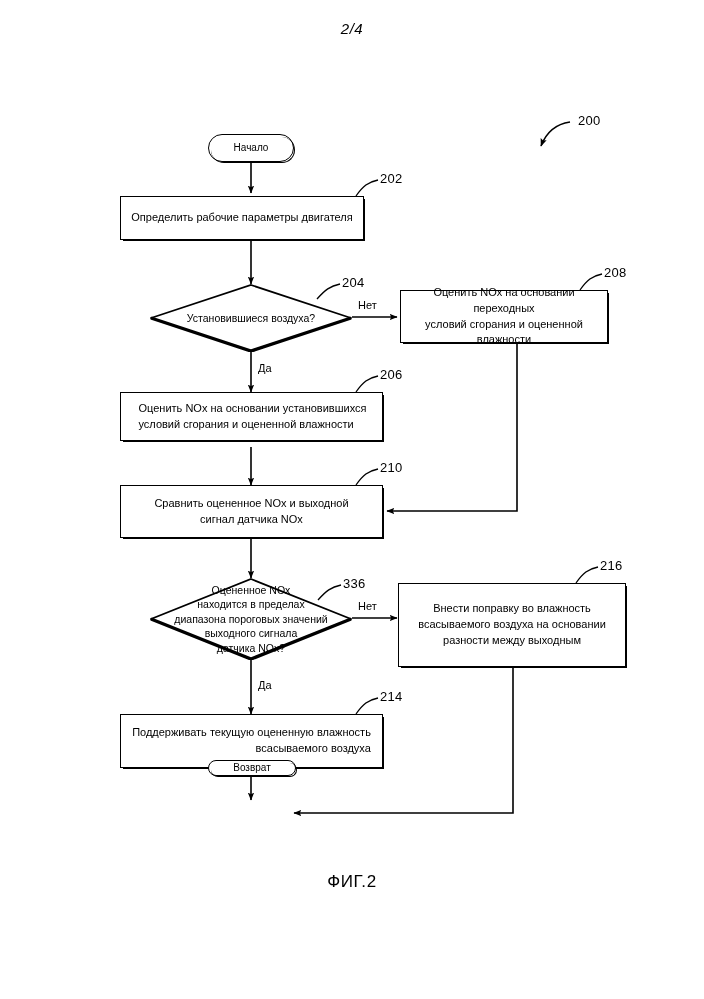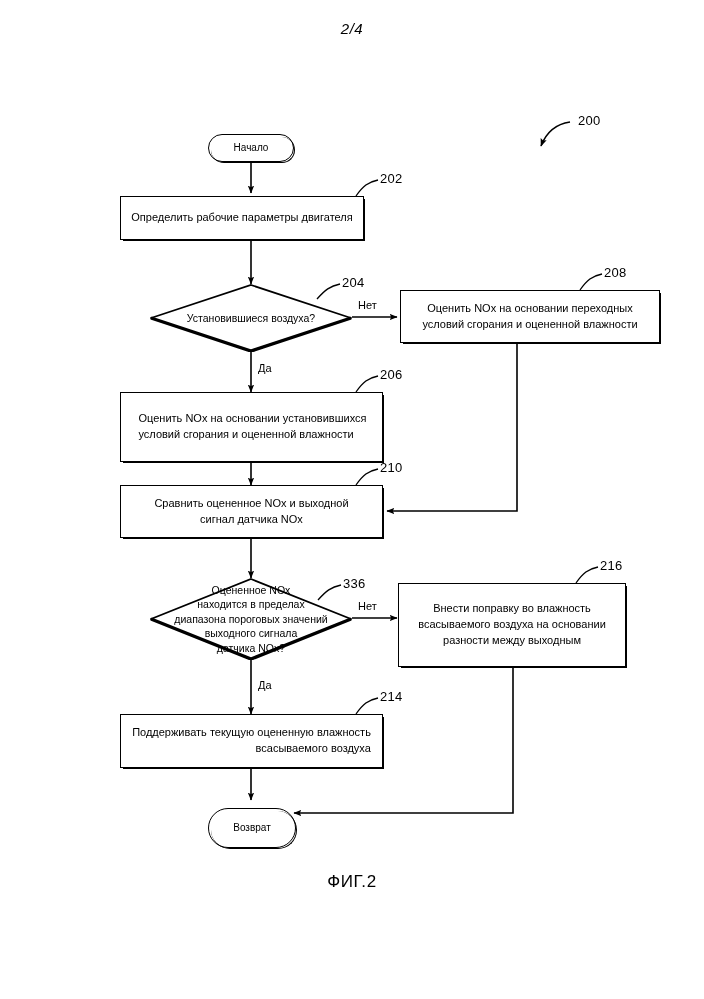--- a/index.html
+++ b/index.html
@@ -190,26 +190,26 @@
   </div>
 
   <div class="decision" style="left:150px; top:284px; width:202px; height:68px;">
     <svg class="dia" viewBox="0 0 202 68" preserveAspectRatio="none">
       <polygon points="101,1 201,34 101,67 1,34" fill="#fff" stroke="#000" stroke-width="1.8" vector-effect="non-scaling-stroke"></polygon>
       <polyline points="201,34 101,67 1,34" fill="none" stroke="#000" stroke-width="3.4" vector-effect="non-scaling-stroke"></polyline>
     </svg>
     <span class="txt">Установившиеся воздуха?</span>
   </div>
 
-  <div class="node process" style="left:400px; top:290px; width:260px; height:53px;">
+  <div class="node process" style="left:400px; top:290px; width:208px; height:53px;">
     <span class="txt">Оценить NOx на основании переходных
 условий сгорания и оцененной влажности</span>
   </div>
 
-  <div class="node process align-left" style="left:120px; top:392px; width:263px; height:70px;">
+  <div class="node process align-left" style="left:120px; top:392px; width:263px; height:49px;">
     <span class="txt">Оценить NOx на основании установившихся
 условий сгорания и оцененной влажности</span>
   </div>
 
   <div class="node process" style="left:120px; top:485px; width:263px; height:53px;">
     <span class="txt">Сравнить оцененное NOx и выходной
 сигнал датчика NOx</span>
   </div>
 
   <div class="decision" style="left:150px; top:578px; width:202px; height:82px;">
@@ -228,21 +228,21 @@
     <span class="txt">Внести поправку во влажность
 всасываемого воздуха на основании
 разности между выходным</span>
   </div>
 
   <div class="node process" style="left:120px; top:714px; width:263px; height:54px;text-align:right;">
     <span class="txt">Поддерживать текущую оцененную влажность
 всасываемого воздуха</span>
   </div>
 
-  <div class="node terminator" style="left:208px; top:808px; width:88px; height:40px;">
+  <div class="node terminator" style="left:208px; top:760px; width:88px; height:16px;">
     <span class="txt">Возврат</span>
   </div>
 
   <div class="ref" style="left:578px; top:113px;">200</div>
 
   <div class="ref" style="left:380px; top:171px;">202</div>
 
   <div class="ref" style="left:342px; top:275px;">204</div>
 
   <div class="ref" style="left:604px; top:265px;">208</div>

